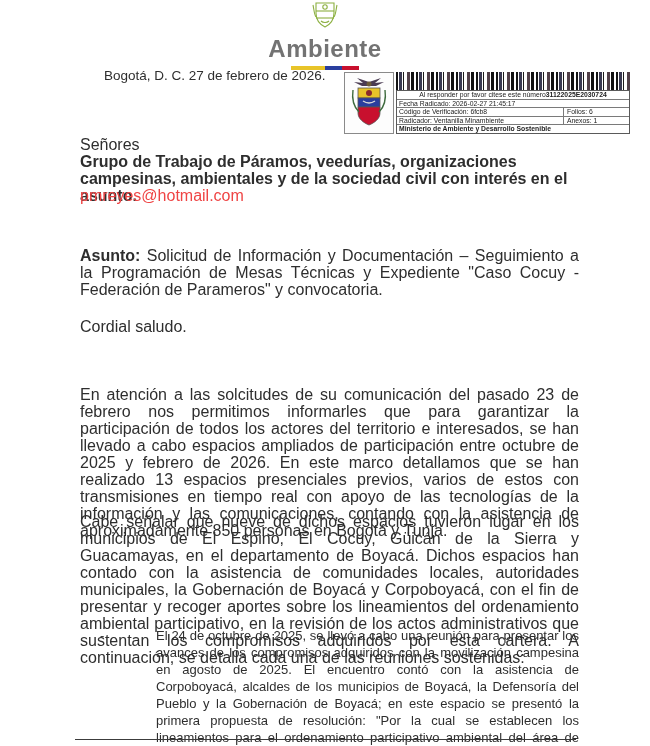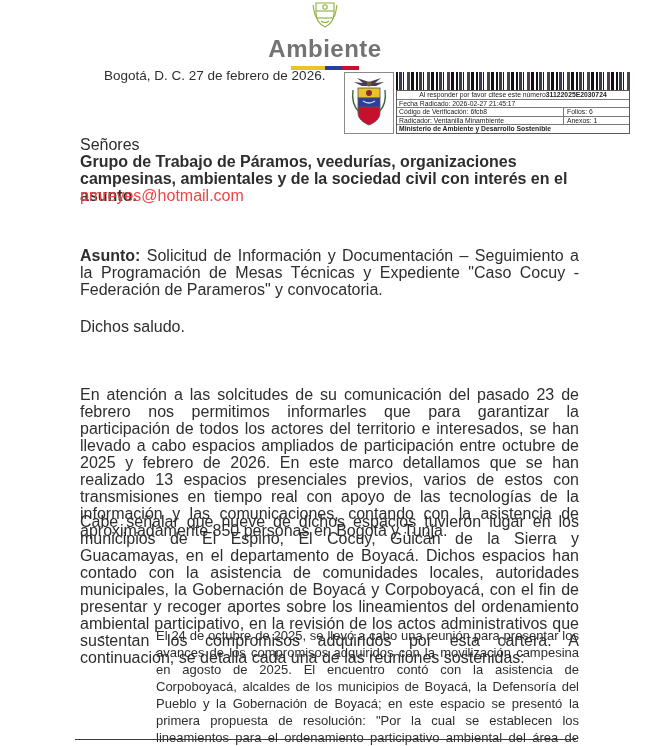--- a/index.html
+++ b/index.html
@@ -201,21 +201,21 @@
   <div class="txt" style="top:136px">Señores</div>
   <div class="txt bold-w" style="top:153px">Grupo de Trabajo de Páramos, veedurías, organizaciones campesinas, ambientales y de la sociedad civil con interés en el asunto.</div>
   <div class="txt" style="top:187px">
     <span class="email-link">pmreyes@hotmail.com</span>
   </div>
 
   <div class="txt justify" style="top:223px">
     <span class="bold-w">Asunto:</span><span> Solicitud de Información y Documentación – Seguimiento a la Programación de Mesas Técnicas y Expediente "Caso Cocuy - Federación de Parameros" y convocatoria.</span>
   </div>
 
-  <div class="txt" style="top:318px">Dichos saludo.</div>
+  <div class="txt" style="top:318px">Cordial saludo.</div>
 
   <div class="txt justify" style="top:362px">En atención a las solcitudes de su comunicación del pasado 23 de febrero  nos permitimos informarles que para garantizar la participación de todos los actores del territorio e interesados, se han llevado a cabo espacios ampliados de participación entre octubre de 2025 y febrero de 2026. En este marco detallamos que se han realizado 13 espacios presenciales previos, varios de estos con transmisiones en tiempo real con apoyo de las tecnologías de la información y las comunicaciones, contando con la asistencia de aproximadamente 850 personas en Bogotá y Tunja.</div>
   <div class="txt justify" style="top:489px">Cabe señalar que nueve de dichos espacios tuvieron lugar en los municipios de El Espino, El Cocuy, Güicán de la Sierra y Guacamayas, en el departamento de Boyacá. Dichos espacios han contado con la asistencia de comunidades locales, autoridades municipales, la Gobernación de Boyacá y Corpoboyacá, con el fin de presentar y recoger aportes sobre los lineamientos del ordenamiento ambiental participativo, en la revisión de los actos administrativos que sustentan los compromisos adquiridos por esta cartera. A continuación, se detalla cada una de las reuniones sostenidas:</div>
 
   <div class="bullet-item" style="top:627px">
     <span class="bullet-marker">-</span>
     <span class="bullet-text">El 24 de octubre de 2025, se llevó a cabo una reunión para presentar los avances de los compromisos adquiridos con la movilización campesina en agosto de 2025. El encuentro contó con la asistencia de Corpoboyacá, alcaldes de los municipios de Boyacá, la Defensoría del Pueblo y la Gobernación de Boyacá; en este espacio se presentó la primera propuesta de resolución: "Por la cual se establecen los lineamientos para el ordenamiento participativo ambiental del área de reserva forestal del Cocuy</span>
   </div>
 
   <div class="footer-rule"></div>

